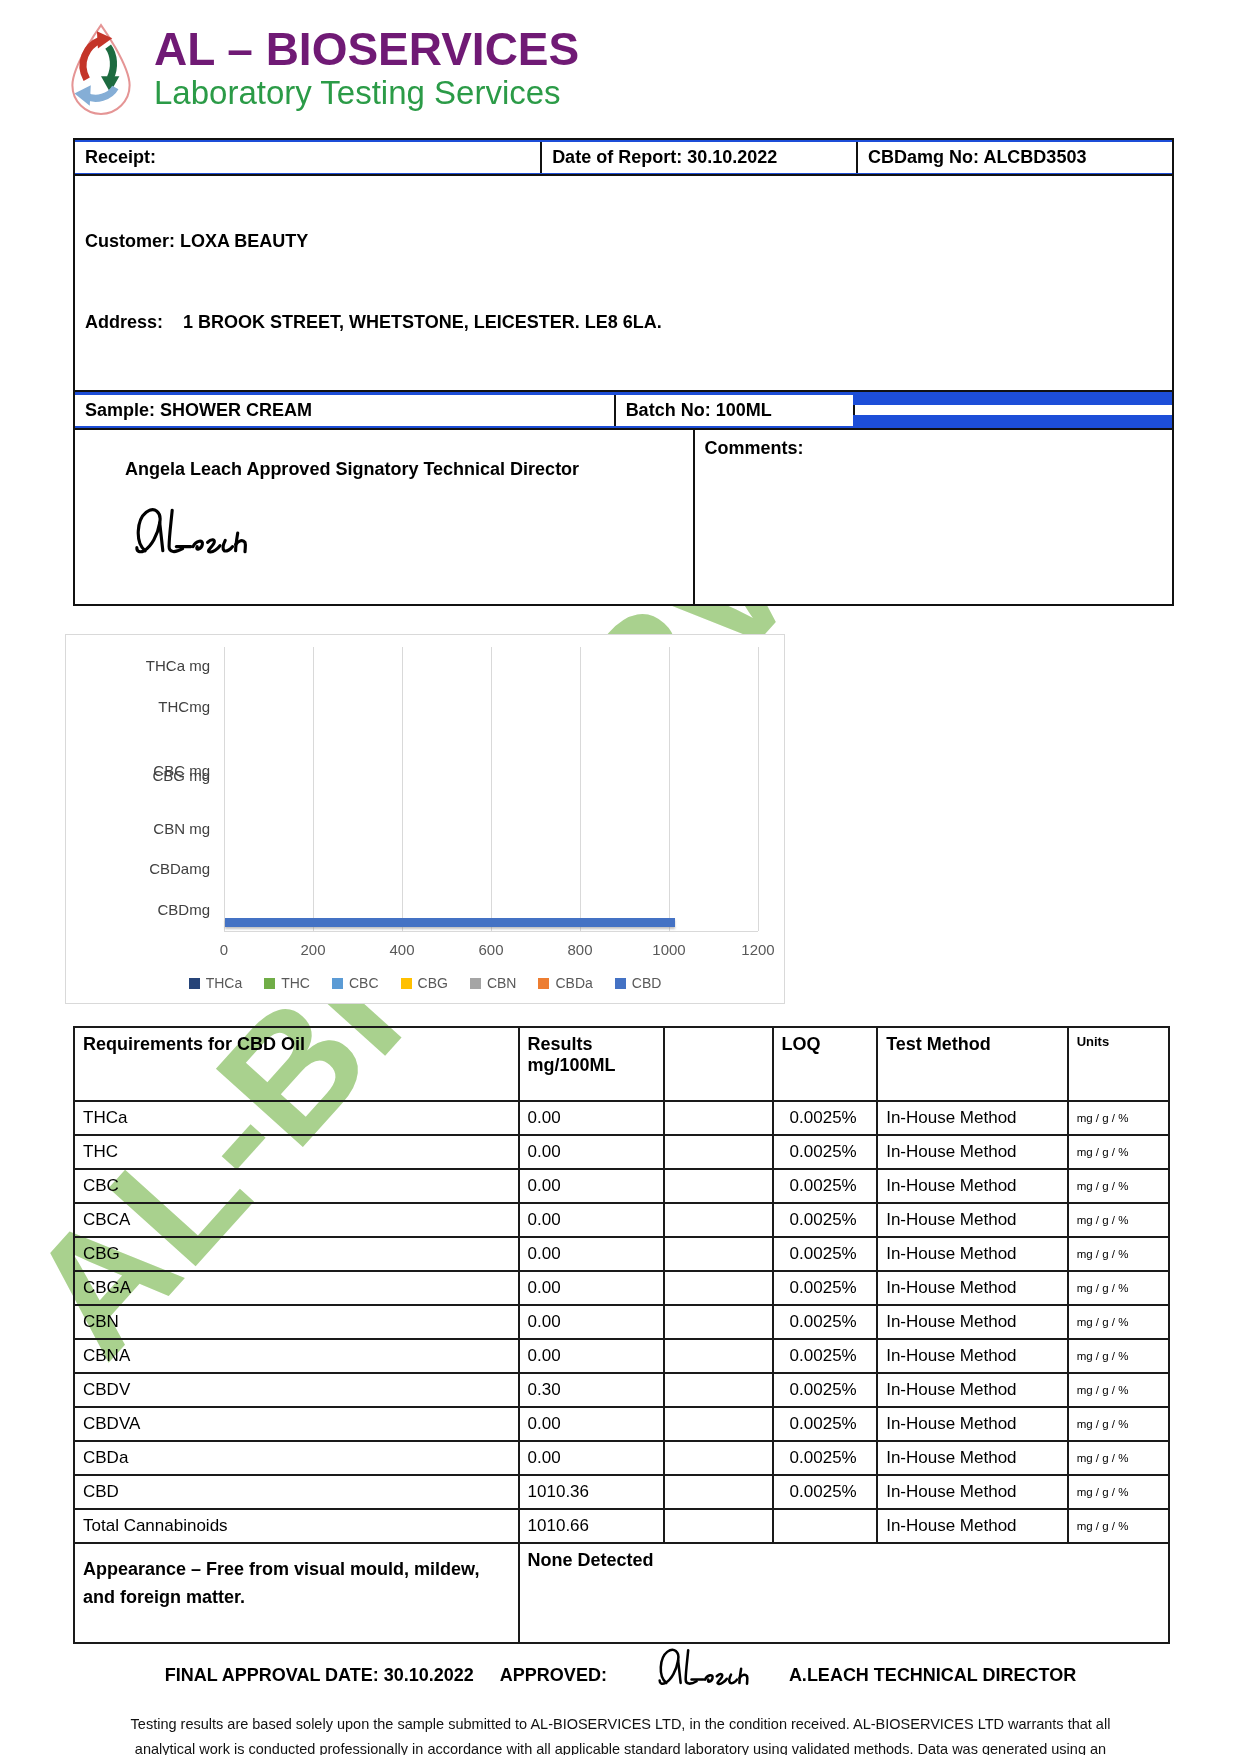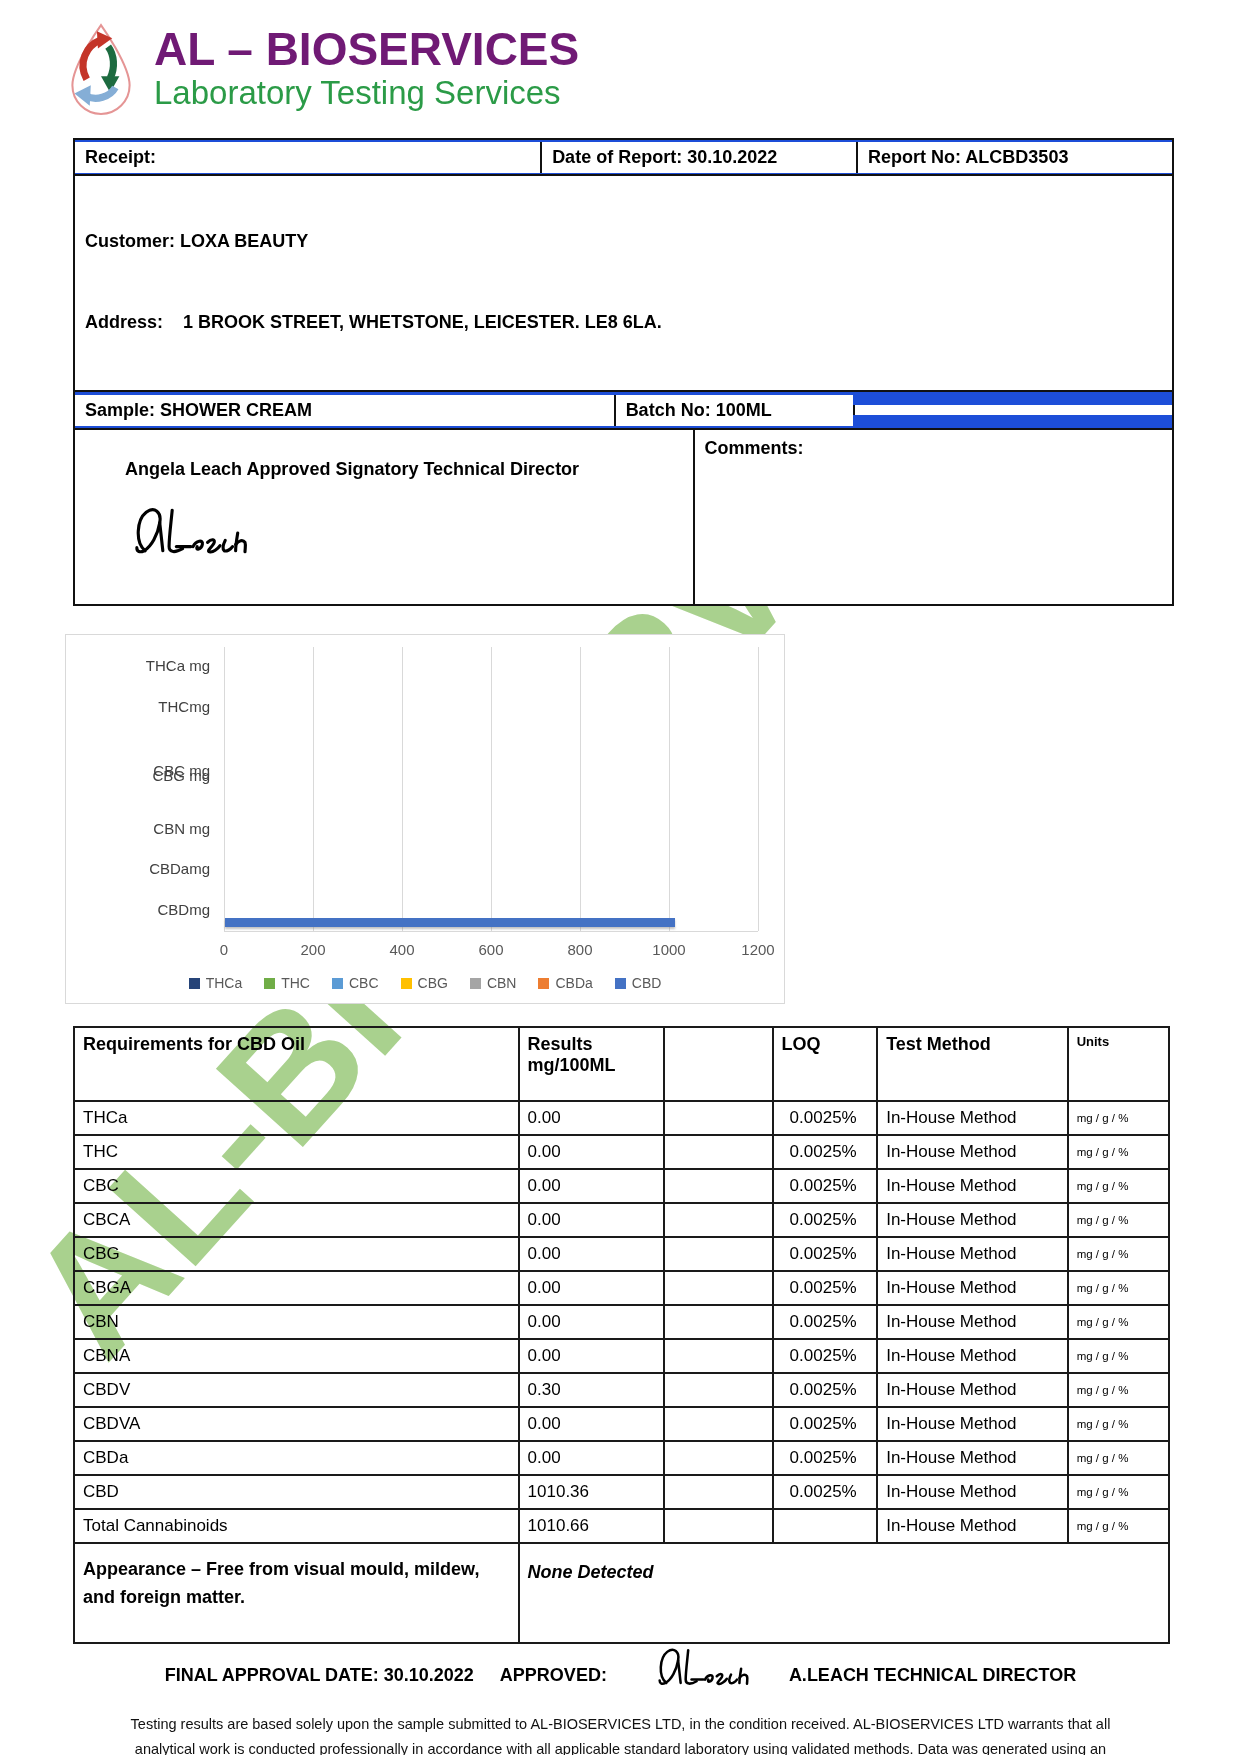--- a/index.html
+++ b/index.html
@@ -82,21 +82,21 @@
   .results th,.results td{border:2px solid #1a1a1a;background:transparent;}
   .results th{
     text-align:left;vertical-align:top;
     padding:6px 8px;font-size:18px;font-weight:700;height:60px;
   }
   .results th.units-h{font-size:13px;}
   .results td{padding:2px 8px;height:28px;}
   .results td.loq{padding-left:16px;}
   .results td.units{font-size:11.5px;}
   .results td.app-label{font-weight:700;font-size:18px;vertical-align:top;padding-top:12px;line-height:1.55;height:84px;}
-  .results td.app-result{font-weight:700;font-size:18px;vertical-align:top;padding-top:18px;font-style:italic;}
+  .results td.app-result{font-weight:700;font-size:18px;vertical-align:top;padding-top:6px;}
 
   
   .approval{
     position:relative;z-index:1;
     margin:18px 0 0 0;
     display:flex;align-items:center;justify-content:center;
     font-size:18px;font-weight:700;gap:26px;
   }
   .sig-small{width:108px;height:42px;margin:-16px 4px 0 18px;}
   .disclaimer{
@@ -141,21 +141,21 @@
     <div>
       <div class="brand-title" style="color: #701a75;">AL – BIOSERVICES</div>
       <div class="brand-sub" style="color: rgb(43, 155, 71);">Laboratory Testing Services</div>
     </div>
   </header>
 
   <div class="info-table">
     <div class="info-row r1">
       <div class="cell">Receipt:</div>
       <div class="cell">Date of Report: 30.10.2022</div>
-      <div class="cell">Report No: ALCBD3503</div>
+      <div class="cell">CBDamg No: ALCBD3503</div>
     </div>
     <div class="info-row r2">
       <div class="cell">
         <div class="line">Customer: LOXA BEAUTY</div>
         <div class="line">Address:    1 BROOK STREET, WHETSTONE, LEICESTER. LE8 6LA.</div>
       </div>
     </div>
     <div class="info-row r3">
       <div class="cell">Sample: SHOWER CREAM</div>
       <div class="cell">Batch No: 100ML</div>

